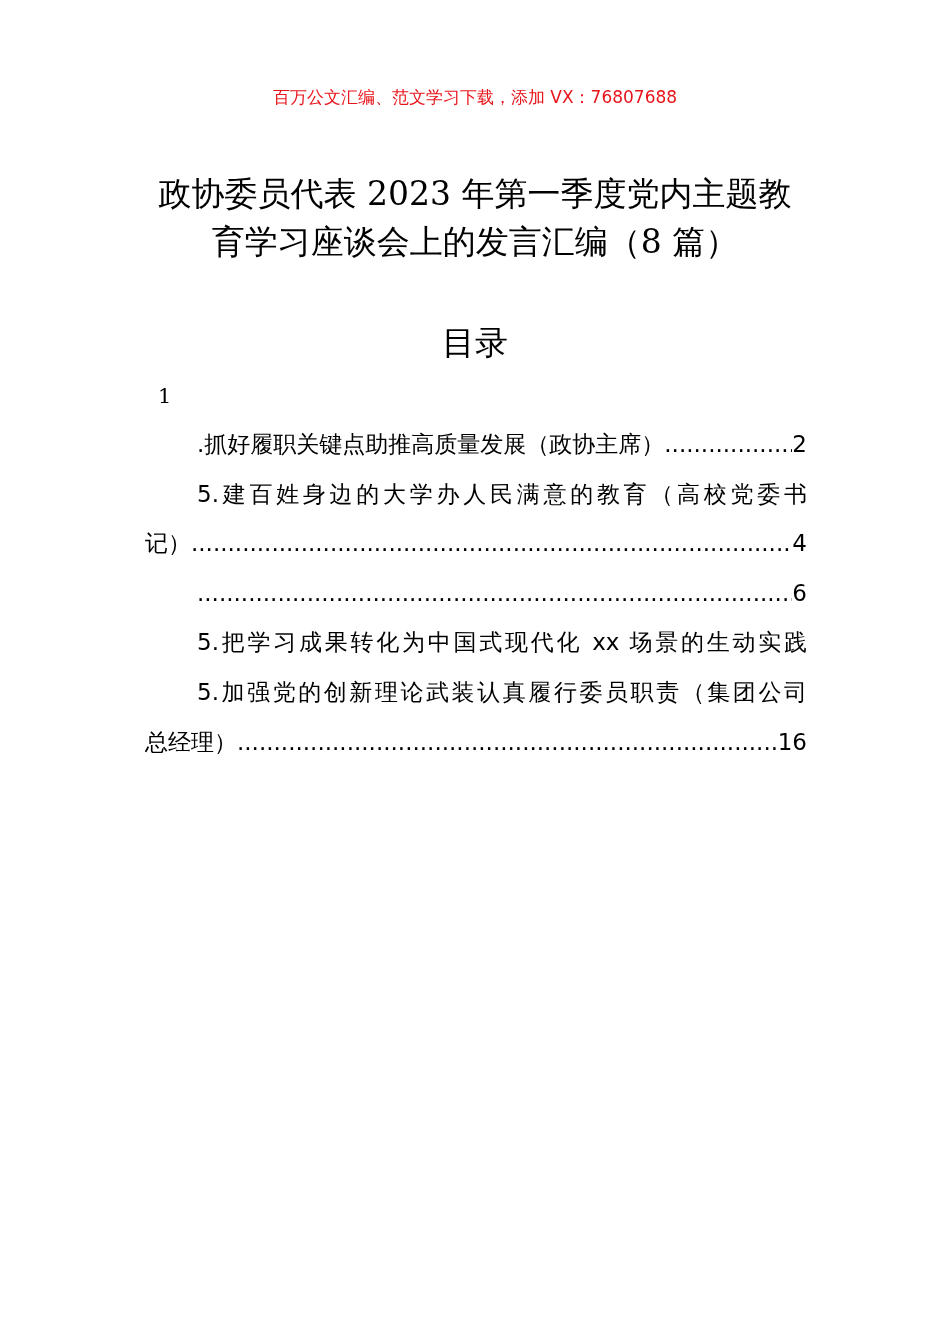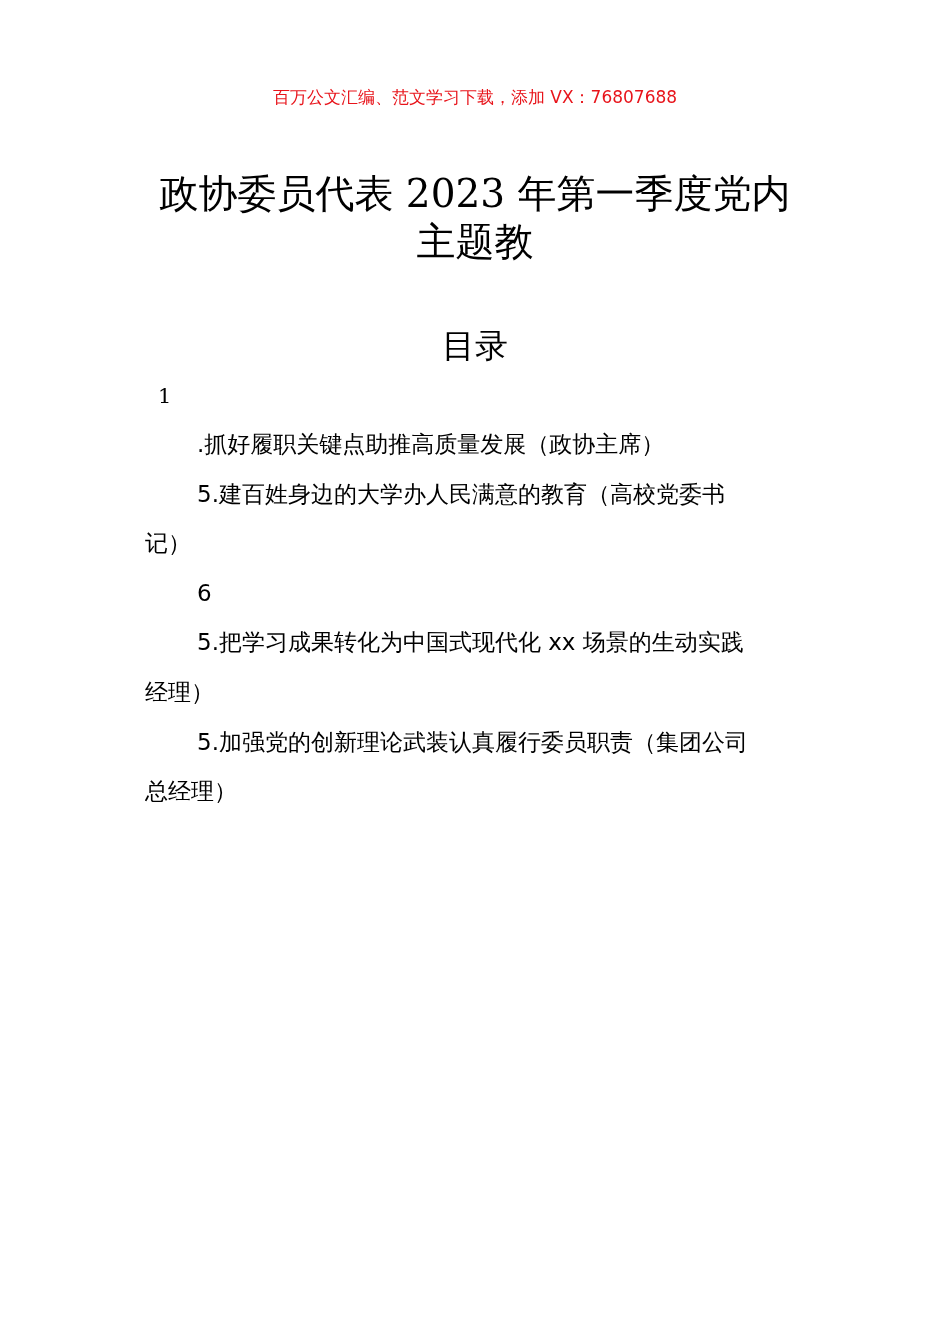--- a/index.html
+++ b/index.html
@@ -25,35 +25,35 @@
       line-height: 26px;
       color: #e8141b;
       font-family: "DejaVu Sans", sans-serif;
     }
     .doc-title {
       position: absolute;
       top: 170px;
       left: 145px;
       width: 660px;
       text-align: center;
-      font-size: 39px;
+      font-size: 33px;
       line-height: 48px;
       font-family: "DejaVu Serif", serif;
       color: #000;
       letter-spacing: 0px;
     }
     .toc-heading {
       position: absolute;
       top: 322px;
       left: 0;
       width: 950px;
       text-align: center;
       font-size: 33px;
       line-height: 48px;
-      font-family: Liberation Serif, serif;
+      font-family: Liberation Mono, monospace;
     }
     .stray-number {
       position: absolute;
       top: 382px;
       left: 158px;
       font-size: 21px;
       line-height: 28px;
       font-family: "DejaVu Serif", serif;
     }
     .toc {
@@ -65,21 +65,20 @@
     .toc-entry {
       font-size: 23px;
       line-height: 49.6px;
     }
     .toc-line {
       display: flex;
       align-items: baseline;
       white-space: nowrap;
       overflow: hidden;
       height: 49.6px;
-      flex-direction: column;
     }
     .toc-line.indent {
       padding-left: 52px;
     }
     .toc-text {
       flex: 0 0 auto;
     }
     .toc-text.justify {
       flex: 1 1 auto;
       text-align: justify;
@@ -98,20 +97,21 @@
       flex: 0 0 auto;
     }
   </style>
 </head>
 <body>
 
 <div class="header-banner" style="color: rgb(232, 20, 27);">百万公文汇编、范文学习下载，添加 VX：76807688</div>
 
 <div class="doc-title">
   <div>政协委员代表 2023 年第一季度党内主题教</div>
+  <div>育学习座谈会上的发言汇编（8 篇）</div>
 </div>
 
 <div class="toc-heading">目录</div>
 
 <div class="stray-number">1</div>
 
 <div class="toc">
 
   <div class="toc-entry">
     <div class="toc-line indent">
@@ -140,25 +140,20 @@
   </div>
 
 
   <div class="toc-entry">
     <div class="toc-line indent">
       <span class="toc-text justify">5.把学习成果转化为中国式现代化 xx 场景的生动实践</span>
     </div>
   </div>
 
   <div class="toc-entry">
-    <div class="toc-line">
-      <span class="toc-text">经理）</span>
-      <span class="toc-dots"></span>
-      <span class="toc-page">12</span>
-    </div>
   </div>
 
 
   <div class="toc-entry">
     <div class="toc-line indent">
       <span class="toc-text justify">5.加强党的创新理论武装认真履行委员职责（集团公司</span>
     </div>
     <div class="toc-line">
       <span class="toc-text">总经理）</span>
       <span class="toc-dots"></span>

